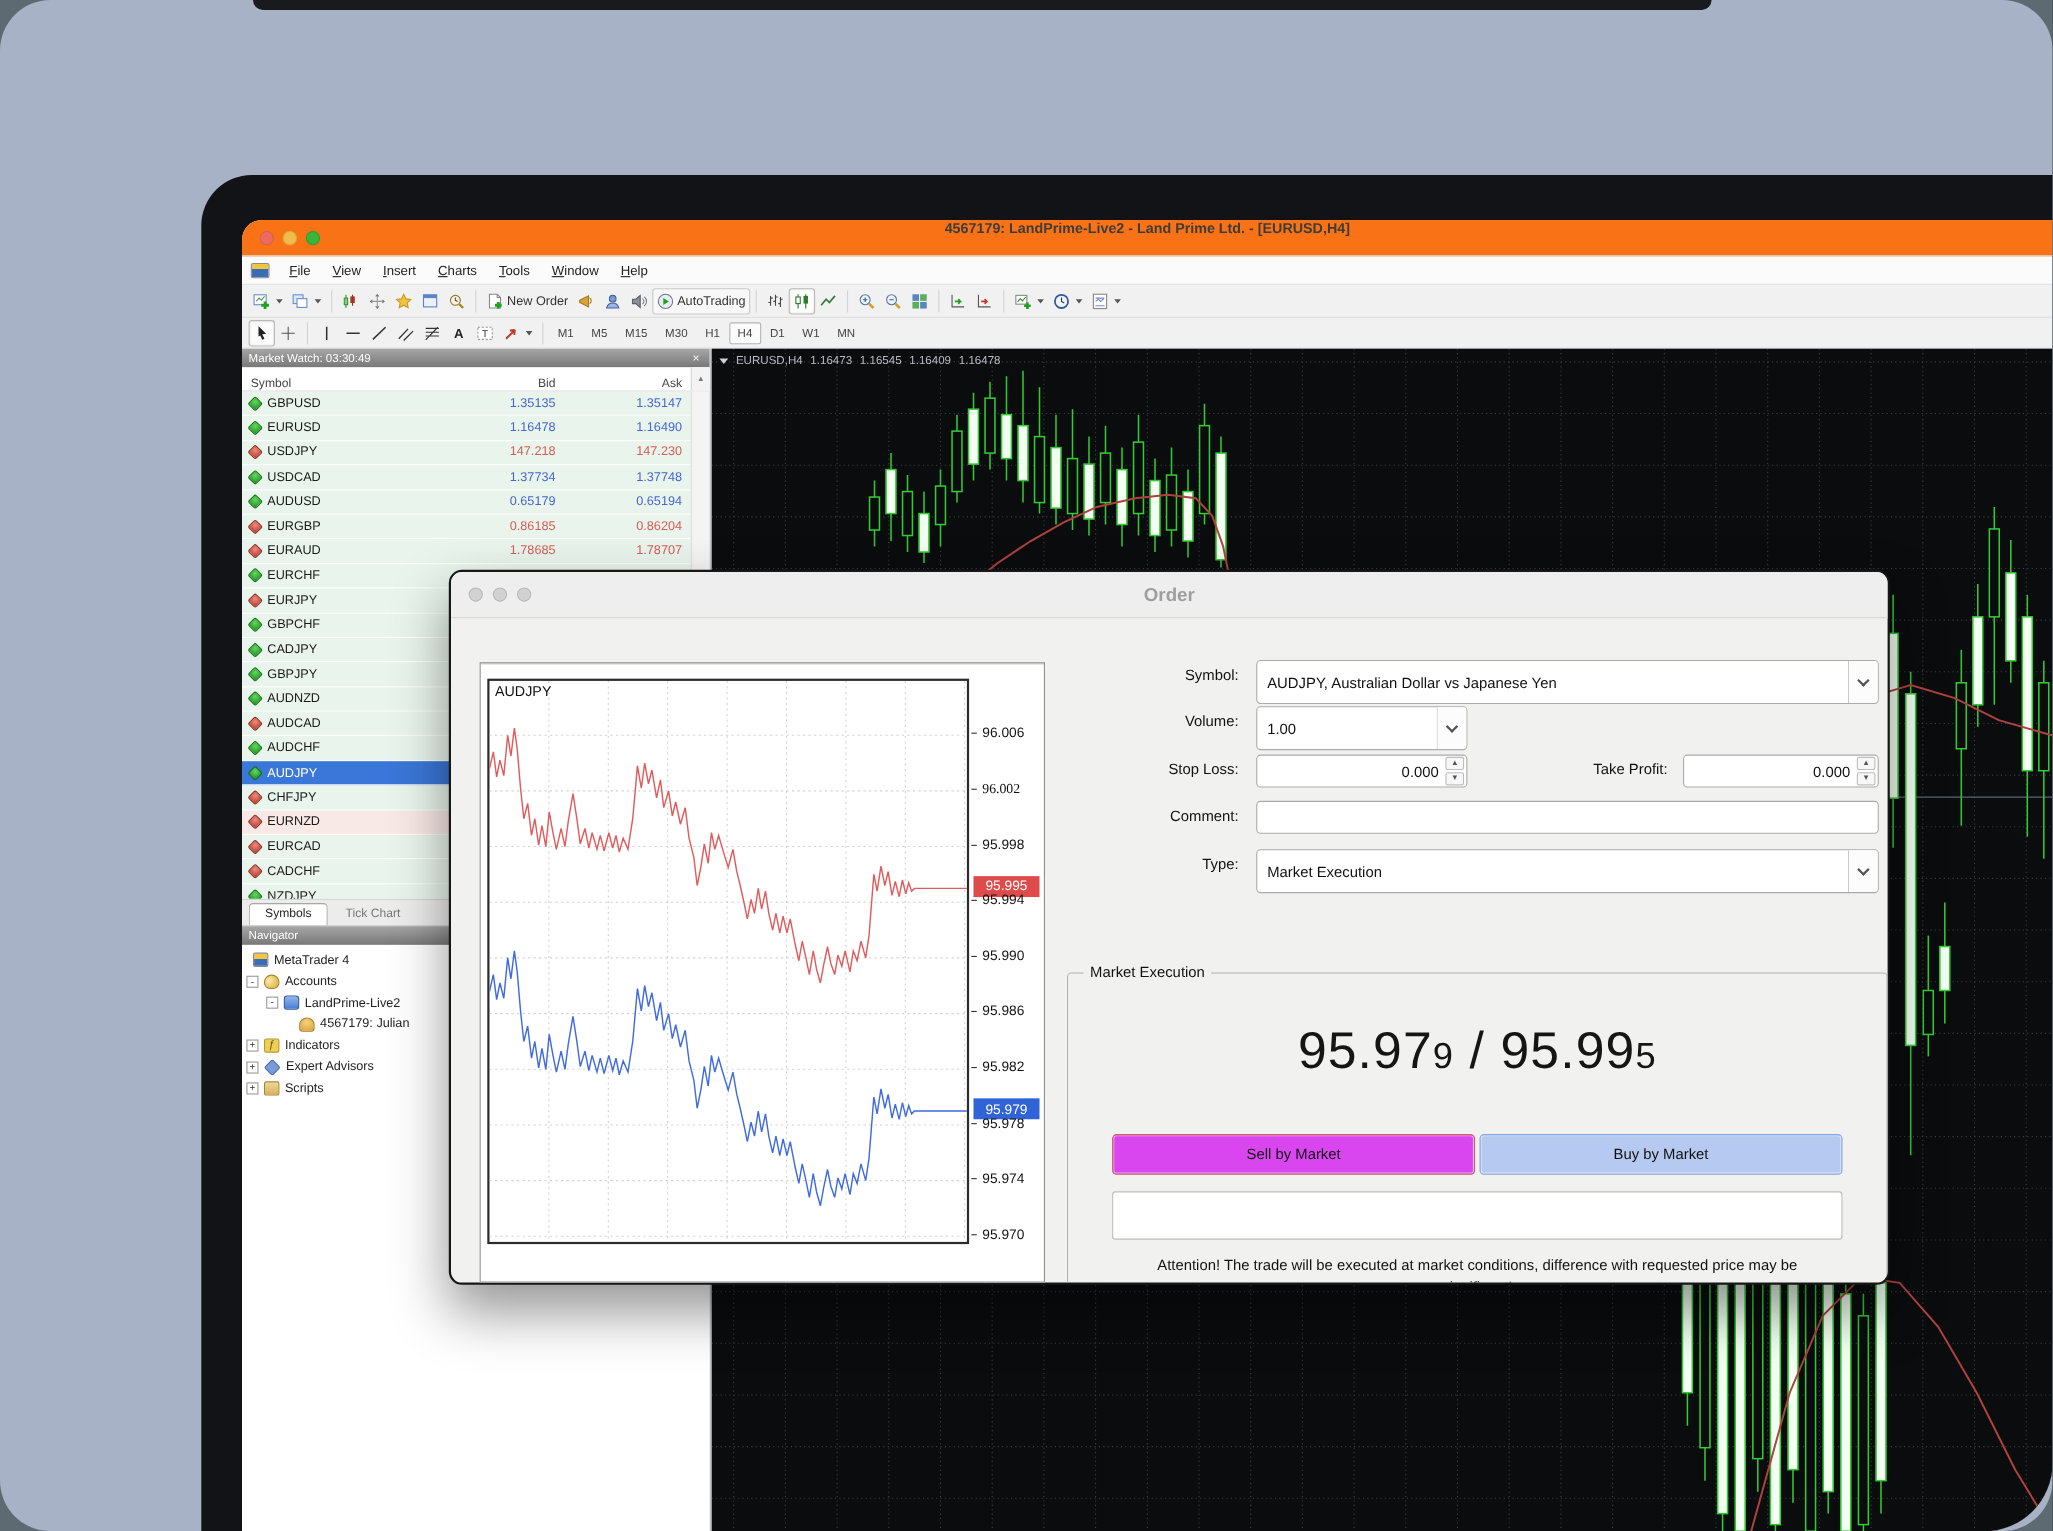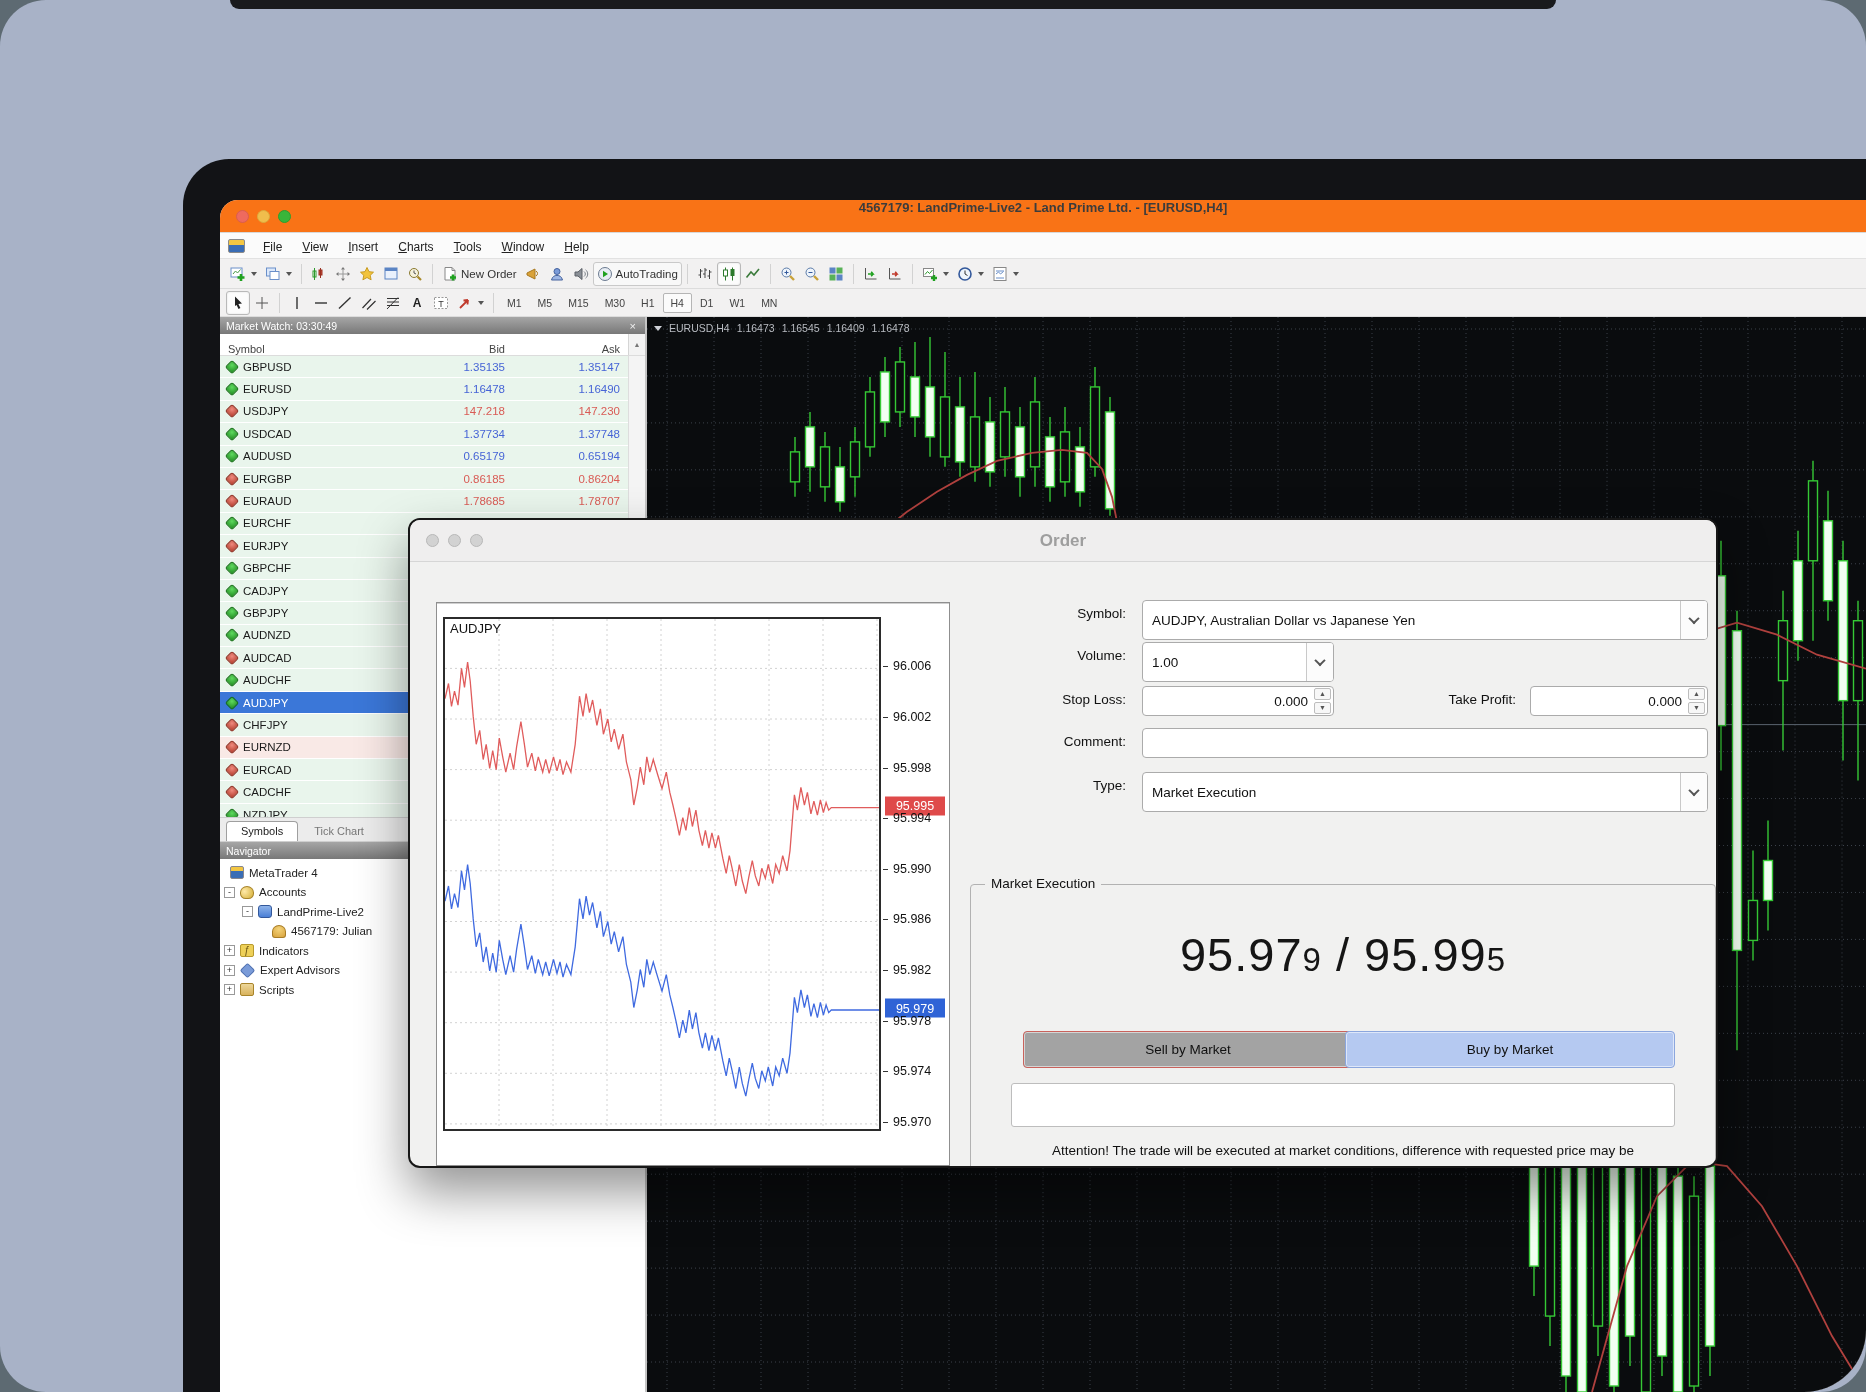--- a/index.html
+++ b/index.html
@@ -146,21 +146,21 @@
 
   .groupbox { position:absolute; left:560px; top:322px; width:746px; height:318px;
     border:1px solid #b2b2b2; border-radius:4px; }
   .legend { position:absolute; left:14px; top:-9px; background:#f1f1f0; padding:0 6px; font-size:13.5px; color:#111; }
   .big-price { position:absolute; left:0; right:0; top:42px; text-align:center; color:#151515;
     font-size:47px; letter-spacing:1px; }
   .big-price .small-digit { font-size:33px; }
   .exec-btn { position:absolute; top:146px; height:37px; border-radius:4px; font-size:13.5px; color:#111;
     display:flex; align-items:center; justify-content:center;
     box-shadow:inset 0 0 0 1px rgba(255,255,255,.55); }
-  .sell { left:52px; width:330px; background:#a3a3a3; border:1px solid #c9625c; }
+  .sell { left:40px; width:330px; background:#d946ef; border:1px solid #c9625c; }
   .buy { right:40px; width:330px; background:#b5c9f1; border:1px solid #8ba6dd; }
   .exec-empty { position:absolute; left:40px; right:40px; top:198px; height:44px; background:#fff;
     border:1px solid #bdbdbd; border-radius:3px; }
   .attention { position:absolute; left:50%; transform:translateX(-50%); top:256px; width:640px;
     text-align:center; font-size:13.5px; color:#111; line-height:1.45; }
 </style>
 </head>
 <body>
 
 <div id="stage">
@@ -790,21 +790,21 @@
               <polyline points="0.0,79.7 3.5,64.5 6.5,87.3 9.5,72.1 13.0,86.1 16.5,49.4 19.5,68.3 22.6,43.0 25.2,62.0 28.2,97.4 31.2,125.3 34.7,111.4 38.2,140.5 41.2,125.3 44.7,149.3 47.7,131.6 51.2,150.6 54.3,119.0 57.7,137.9 60.8,153.1 65.1,134.1 68.6,150.6 71.6,127.8 75.9,102.5 79.4,125.3 82.5,148.1 86.8,134.1 90.3,151.9 93.3,137.9 97.7,153.1 100.7,140.5 104.2,154.4 108.5,137.9 112.0,151.9 115.0,140.5 118.0,155.7 121.5,143.0 125.9,153.1 130.2,125.3 134.5,77.2 138.0,97.4 141.1,74.7 144.5,93.6 147.6,81.0 151.9,106.3 155.4,89.9 158.4,115.2 162.8,100.0 166.2,122.8 169.3,110.1 173.6,130.3 177.9,115.2 181.4,143.0 185.8,160.7 188.8,186.0 192.3,168.3 195.3,148.1 198.8,165.8 201.8,137.9 204.8,153.1 208.3,140.5 212.7,155.7 217.0,169.6 221.3,153.1 224.8,173.4 227.9,186.0 231.3,201.2 234.4,216.4 237.8,198.7 240.9,211.3 244.3,188.6 247.4,207.5 250.9,191.1 253.9,211.3 257.4,226.5 260.4,211.3 263.9,229.1 266.9,213.9 270.4,229.1 273.4,216.4 277.8,239.2 281.2,254.4 284.3,236.7 287.7,251.8 290.8,267.0 294.3,245.5 297.3,262.0 300.8,274.6 303.8,258.2 307.3,241.7 310.3,256.9 313.8,267.0 316.8,249.3 320.3,259.4 323.3,245.5 327.7,264.5 330.7,245.5 334.2,254.4 337.7,236.7 342.0,251.8 345.0,231.6 349.4,175.9 352.4,191.1 355.9,168.3 359.4,186.0 362.4,173.4 365.9,194.9 368.9,182.2 372.4,196.2 375.4,181.0 378.4,193.6 381.1,183.5 383.7,191.1 386.3,188.6 434.0,188.6" fill="none" stroke="#e05c5c" stroke-width="1.3"></polyline>
               <polyline points="0.0,282.2 3.5,267.0 6.5,289.8 9.5,274.6 13.0,288.5 16.5,251.8 19.5,270.8 22.6,245.5 25.2,264.5 28.2,299.9 31.2,327.8 34.7,313.8 38.2,343.0 41.2,327.8 44.7,351.8 47.7,334.1 51.2,353.1 54.3,321.4 57.7,340.4 60.8,355.6 65.1,336.6 68.6,353.1 71.6,330.3 75.9,305.0 79.4,327.8 82.5,350.5 86.8,336.6 90.3,354.3 93.3,340.4 97.7,355.6 100.7,343.0 104.2,356.9 108.5,340.4 112.0,354.3 115.0,343.0 118.0,358.1 121.5,345.5 125.9,355.6 130.2,327.8 134.5,279.7 138.0,299.9 141.1,277.1 144.5,296.1 147.6,283.5 151.9,308.8 155.4,292.3 158.4,317.6 162.8,302.5 166.2,325.2 169.3,312.6 173.6,332.8 177.9,317.6 181.4,345.5 185.8,363.2 188.8,388.5 192.3,370.8 195.3,350.5 198.8,368.3 201.8,340.4 204.8,355.6 208.3,343.0 212.7,358.1 217.0,372.1 221.3,355.6 224.8,375.9 227.9,388.5 231.3,403.7 234.4,418.9 237.8,401.2 240.9,413.8 244.3,391.0 247.4,410.0 250.9,393.6 253.9,413.8 257.4,429.0 260.4,413.8 263.9,431.5 266.9,416.4 270.4,431.5 273.4,418.9 277.8,441.7 281.2,456.8 284.3,439.1 287.7,454.3 290.8,469.5 294.3,448.0 297.3,464.4 300.8,477.1 303.8,460.6 307.3,444.2 310.3,459.4 313.8,469.5 316.8,451.8 320.3,461.9 323.3,448.0 327.7,467.0 330.7,448.0 334.2,456.8 337.7,439.1 342.0,454.3 345.0,434.1 349.4,378.4 352.4,393.6 355.9,370.8 359.4,388.5 362.4,375.9 365.9,397.4 368.9,384.7 372.4,398.6 375.4,383.4 378.4,396.1 381.1,386.0 383.7,393.6 386.3,391.0 434.0,391.0" fill="none" stroke="#3f6ae0" stroke-width="1.3"></polyline>
             </svg>
         </div>
         <div class="tick-scale" id="tick-scale">
           <div class="badge ask" id="ask-badge" style="top: 188.561px;">95.995</div>
           <div class="badge bid" id="bid-badge" style="top: 391.042px;">95.979</div>
         <span class="ptick" style="top: 49.3548px;"></span>
             <span class="pl" style="top: 49.3548px;">96.006</span>
             <span class="ptick" style="top: 99.9752px;"></span>
-            <span class="pl" style="top: 99.9752px;">96.002</span>
+            <span class="pl" style="top: 99.9752px; font-family: Liberation Serif, serif;">96.002</span>
             <span class="ptick" style="top: 150.596px;"></span>
             <span class="pl" style="top: 150.596px;">95.998</span>
             <span class="ptick" style="top: 201.216px;"></span>
             <span class="pl" style="top: 201.216px;">95.994</span>
             <span class="ptick" style="top: 251.836px;"></span>
             <span class="pl" style="top: 251.836px; text-align: center;">95.990</span>
             <span class="ptick" style="top: 302.457px;"></span>
             <span class="pl" style="top: 302.457px;">95.986</span>
             <span class="ptick" style="top: 353.077px;"></span>
             <span class="pl" style="top: 353.077px;">95.982</span>

